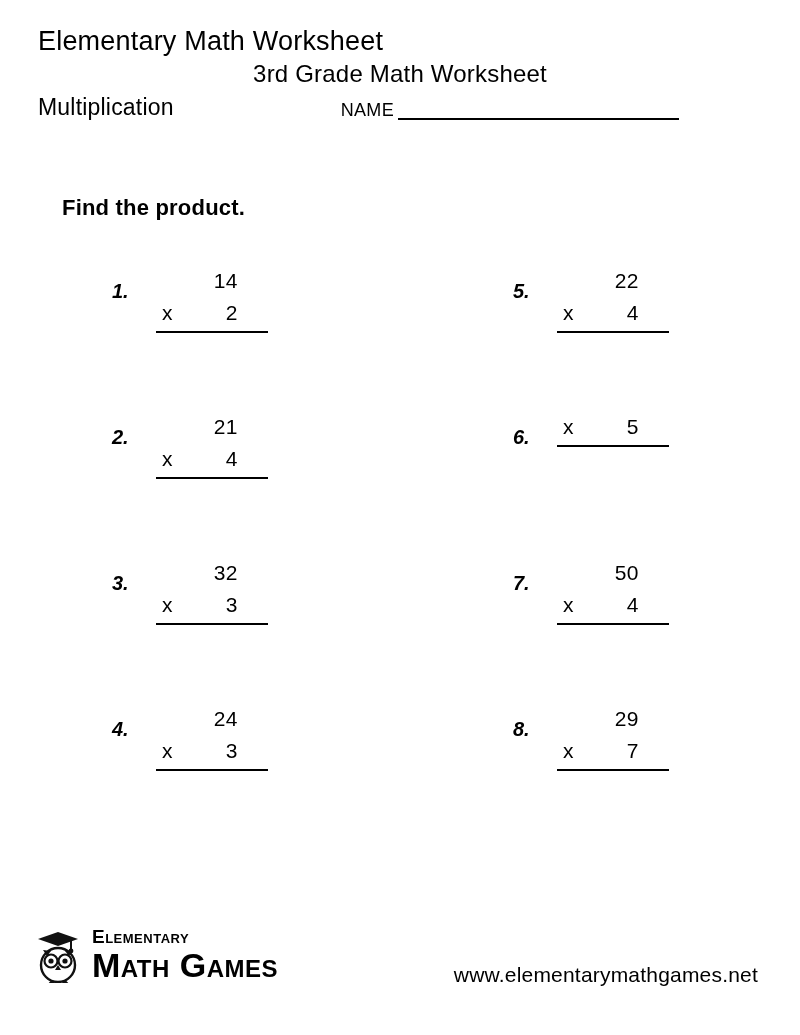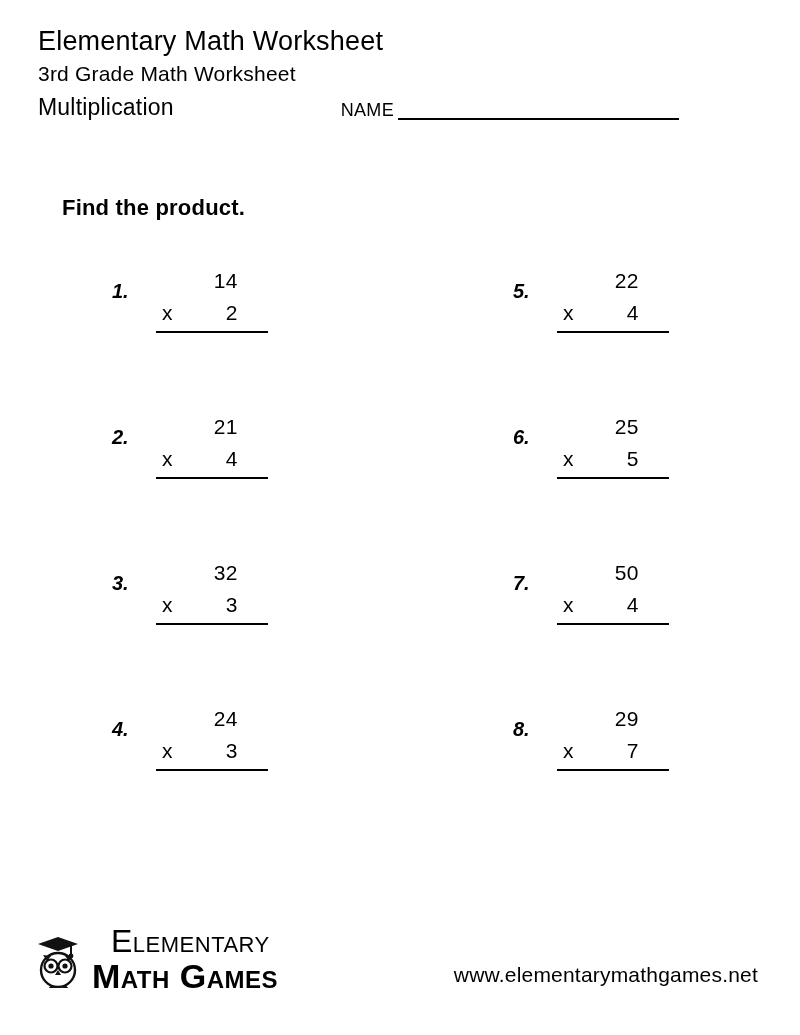--- a/index.html
+++ b/index.html
@@ -30,24 +30,25 @@
     top: 24px;
     width: 724px;
   }
   .title-main {
     font-size: 27px;
     line-height: 34px;
     letter-spacing: 0.2px;
     white-space: nowrap;
   }
   .title-sub {
-    font-size: 21px;
+    font-size: 24px;
     line-height: 32px;
     letter-spacing: 0.2px;
     white-space: nowrap;
+    text-align: center;
   }
   .title-topic-row {
     display: flex;
     align-items: flex-end;
     margin-top: 2px;
   }
   .title-topic {
     font-size: 23px;
     line-height: 30px;
     letter-spacing: 0.2px;
@@ -156,25 +157,24 @@
   .logo-owl {
     width: 54px;
     height: 58px;
     position: relative;
     margin-right: 6px;
   }
   .logo-text {
     line-height: 1;
   }
   .logo-line1 {
-    font-size: 32px;
-    font-weight: normal;
+    font-size: 19px;
+    font-weight: bold;
     letter-spacing: 0.5px;
     font-variant: small-caps;
-    margin-left: 19px;
   }
   .logo-line2 {
     font-size: 34px;
     font-weight: bold;
     letter-spacing: 0.5px;
     font-variant: small-caps;
     margin-top: 2px;
   }
   .site-url {
     position: absolute;
@@ -247,24 +247,20 @@
           <div class="line-bottom">
             <span class="op">x</span>
             <span class="num">4</span>
           </div>
           <div class="rule"></div>
         </div>
       </div>
       <div class="prob-cell right">
         <div class="prob-num">6.</div>
         <div class="prob-body">
-          <div class="line-top">
-            <span class="op"></span>
-            <span class="num">25</span>
-          </div>
           <div class="line-bottom">
             <span class="op">x</span>
             <span class="num">5</span>
           </div>
           <div class="rule"></div>
         </div>
       </div>
     </div>
 
     <div class="prob-row">

